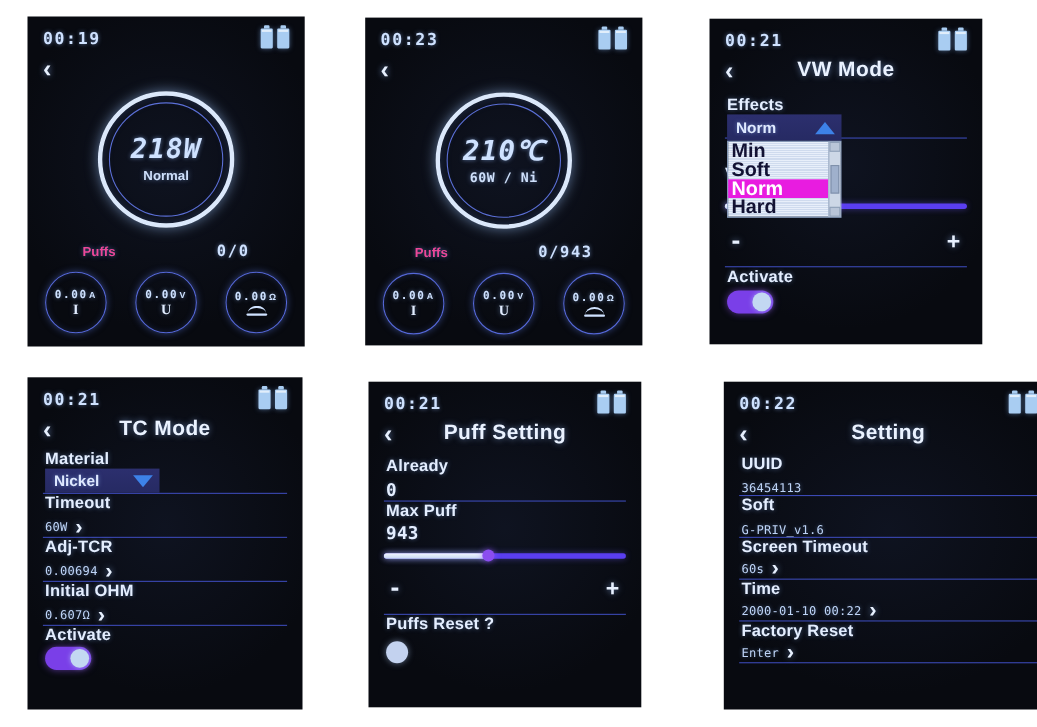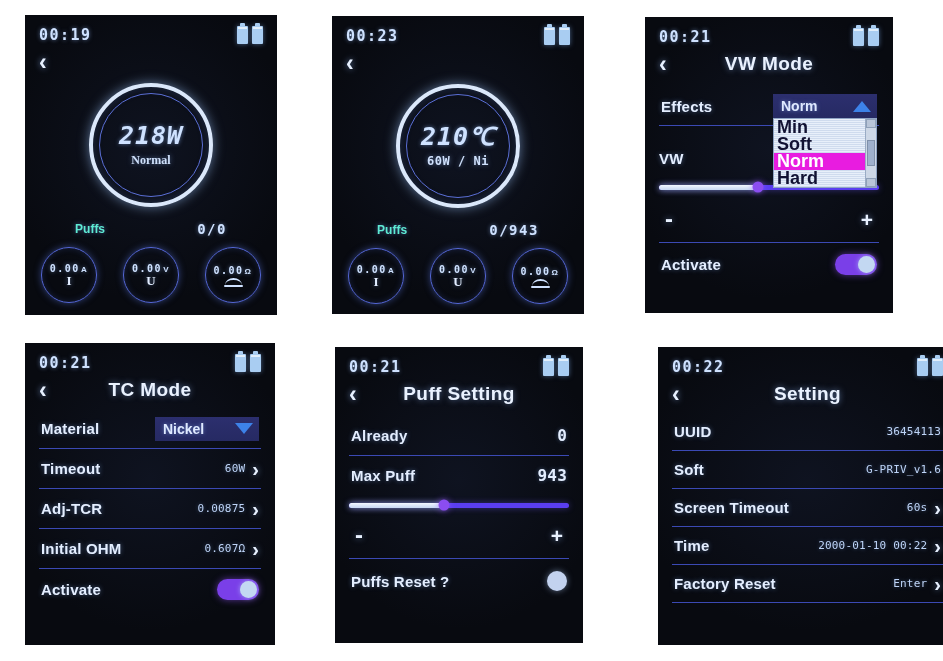--- a/index.html
+++ b/index.html
@@ -108,31 +108,31 @@
     display: flex; flex-direction: column; align-items: center; justify-content: center;
   }
   .gauge::before {
     content:""; position:absolute; inset: 6px;
     border-radius: 50%; border: 1.5px solid #5b6fd6;
   }
   .gval { font-size: 25px; line-height: 1; letter-spacing: 1px; font-style: italic; }
   .gsub {
     margin-top: 5px; font-size: 12px; font-weight: 700;
     color: #cfe0fb; text-shadow: 0 0 5px rgba(150,190,255,.5);
-    font-family: Liberation Serif, serif;
+    font-family: Liberation Sans, sans-serif;
   }
   .gsub.mono { font-family: "DejaVu Sans Mono", monospace; letter-spacing:.5px; }
 
   
   .puffsrow {
     display: flex; align-items: center; justify-content: space-around;
     margin-top: 14px; padding: 0 8px;
   }
   .puffslabel {
-    font-size: 12px; font-weight: 700; color: #5eead4;
+    font-size: 12px; font-weight: 700; color: #ec4899;
     text-shadow: 0 0 5px rgba(120,170,255,.5);
   }
   .puffsval { font-size: 14px; padding-left: 36px; }
 
   
   .minirow { display: flex; justify-content: space-between; margin-top: 10px; padding: 0 2px; }
   .mini {
     width: 56px; height: 56px; border-radius: 50%;
     border: 1.5px solid #5568d8;
     box-shadow: 0 0 7px rgba(90,120,230,.5), inset 0 0 6px rgba(70,100,200,.25);
@@ -152,24 +152,25 @@
     position: relative;
   }
   .coil::after {
     content:""; position:absolute; left:-1px; right:-1px; bottom:-2px; height:2px;
     background:#cfe2ff; border-radius:1px;
   }
 
   
   .list { margin-top: 2px; }
   .row {
-    display: flex; align-items: center; justify-content: space-between;
+    display: flex; justify-content: space-between;
     height: 40px;
     border-bottom: 1px solid #3b49b4;
     padding: 0 2px;
+    flex-direction: column;
   }
   .row.noborder { border-bottom: none; }
   .rlabel {
     font-size: 15px; font-weight: 700; color: #e4eeff;
     text-shadow: 0 0 5px rgba(140,185,255,.45);
     letter-spacing: .2px;
   }
   .rval {
     font-size: 11px; color: #bed4f7;
     font-family: "DejaVu Sans Mono", monospace;
@@ -481,21 +482,21 @@
           <div class="row">
             <span class="rlabel">Timeout</span>
             <span class="rright">
               <span class="rval">60W</span>
               <span class="chev">›</span>
             </span>
           </div>
           <div class="row">
             <span class="rlabel">Adj-TCR</span>
             <span class="rright">
-              <span class="rval">0.00875</span>
+              <span class="rval">0.00694</span>
               <span class="chev">›</span>
             </span>
           </div>
           <div class="row">
             <span class="rlabel">Initial OHM</span>
             <span class="rright">
               <span class="rval">0.607Ω</span>
               <span class="chev">›</span>
             </span>
           </div>

